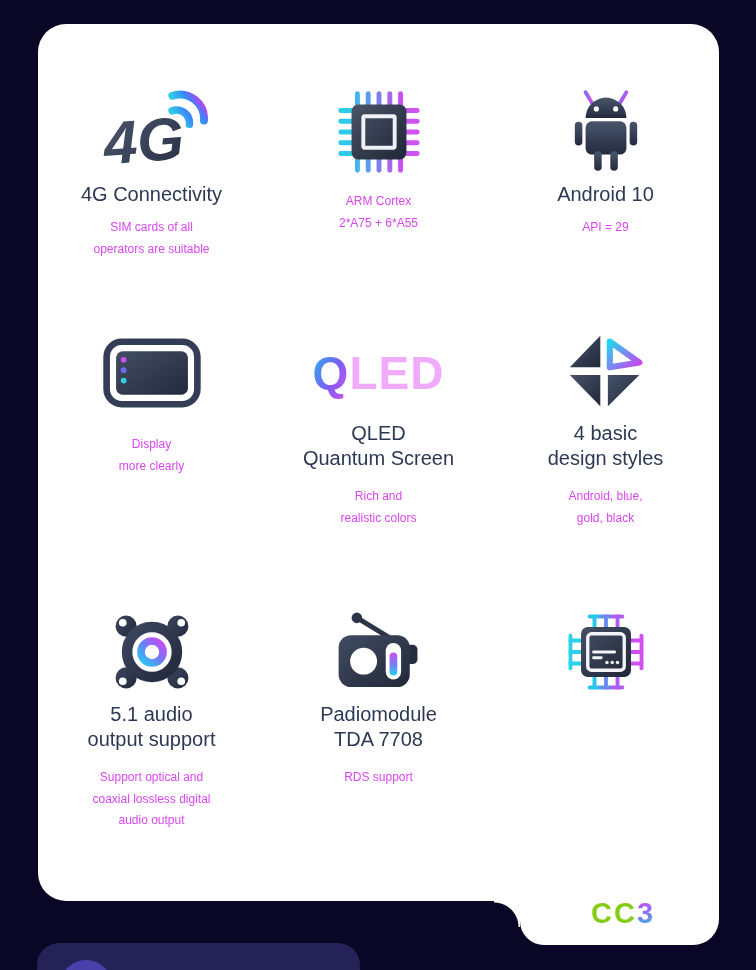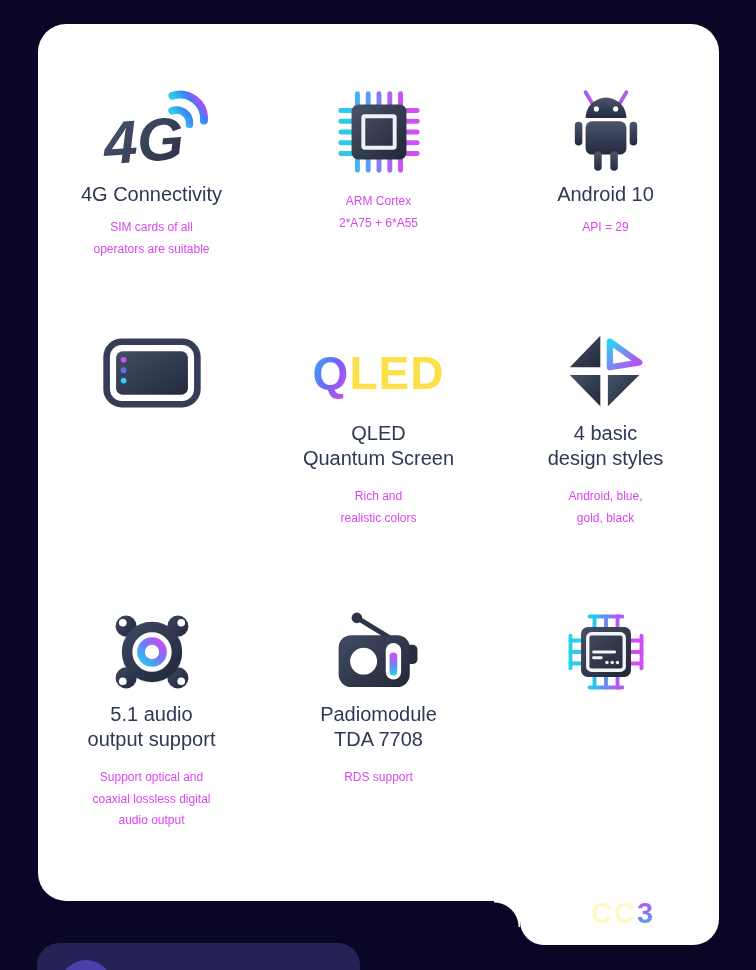--- a/index.html
+++ b/index.html
@@ -23,25 +23,25 @@
   .r3 .icon-slot{height:100px;}
   .title{font-weight:normal;color:#2d3954;font-size:20px;line-height:25px;white-space:pre-line;}
   .r1 .title{height:26px;}
   .r2 .title,.r3 .title{height:52px;}
   .subtitle{color:#d946ef;font-size:12px;line-height:21.5px;white-space:pre-line;margin-top:9px;}
   .r2 .subtitle,.r3 .subtitle{margin-top:13px;}
 
   .qled-logo{font-size:46px;font-weight:bold;letter-spacing:1px;line-height:46px;}
   .qled-logo .q{background:linear-gradient(115deg,#2fa8f0 10%,#7a5ff5 55%,#cf4ff0 95%);
                 -webkit-background-clip:text;background-clip:text;color:transparent;}
-  .qled-logo .led{color:#fde047;}
+  .qled-logo .led{color:#f0abfc;}
 
   .cc3{position:absolute;left:540px;top:898px;width:166px;text-align:center;
        font-size:29px;font-weight:bold;letter-spacing:2px;line-height:30px;}
-  .cc3 .cc{color:#fef9c3;}
+  .cc3 .cc{color:#84cc16;}
   .cc3 .three{background:linear-gradient(160deg,#cf4ff2 15%,#7a7af4 55%,#2fd0ea 95%);
               -webkit-background-clip:text;background-clip:text;color:transparent;}
 </style>
 </head>
 <body>
 
 <div class="stage">
 
   <div class="preview">
     <div class="preview-circle"></div>
@@ -166,20 +166,22 @@
                 <stop offset="1" stop-color="#232a3c"></stop>
             </linearGradient>
           </defs>
           <rect x="7" y="7" width="96" height="66" rx="16" fill="#ffffff" stroke="#333e56" stroke-width="7"></rect>
           <rect x="17" y="17" width="76" height="46" rx="7" fill="url(#dispG)"></rect>
           <circle cx="25" cy="26" r="3" fill="#cf4ff2"></circle>
           <circle cx="25" cy="37" r="3" fill="#6c6cf2"></circle>
           <circle cx="25" cy="48" r="3" fill="#2fd0ea"></circle>
         </svg>
       </div>
+      <div class="subtitle">Display
+more clearly</div>
     </div>
 
     <div class="cell r2">
       <div class="icon-slot">
         <div class="qled-logo">
           <span class="q">Q</span><span class="led">LED</span>
         </div>
       </div>
       <div class="title">QLED
 Quantum Screen</div>

